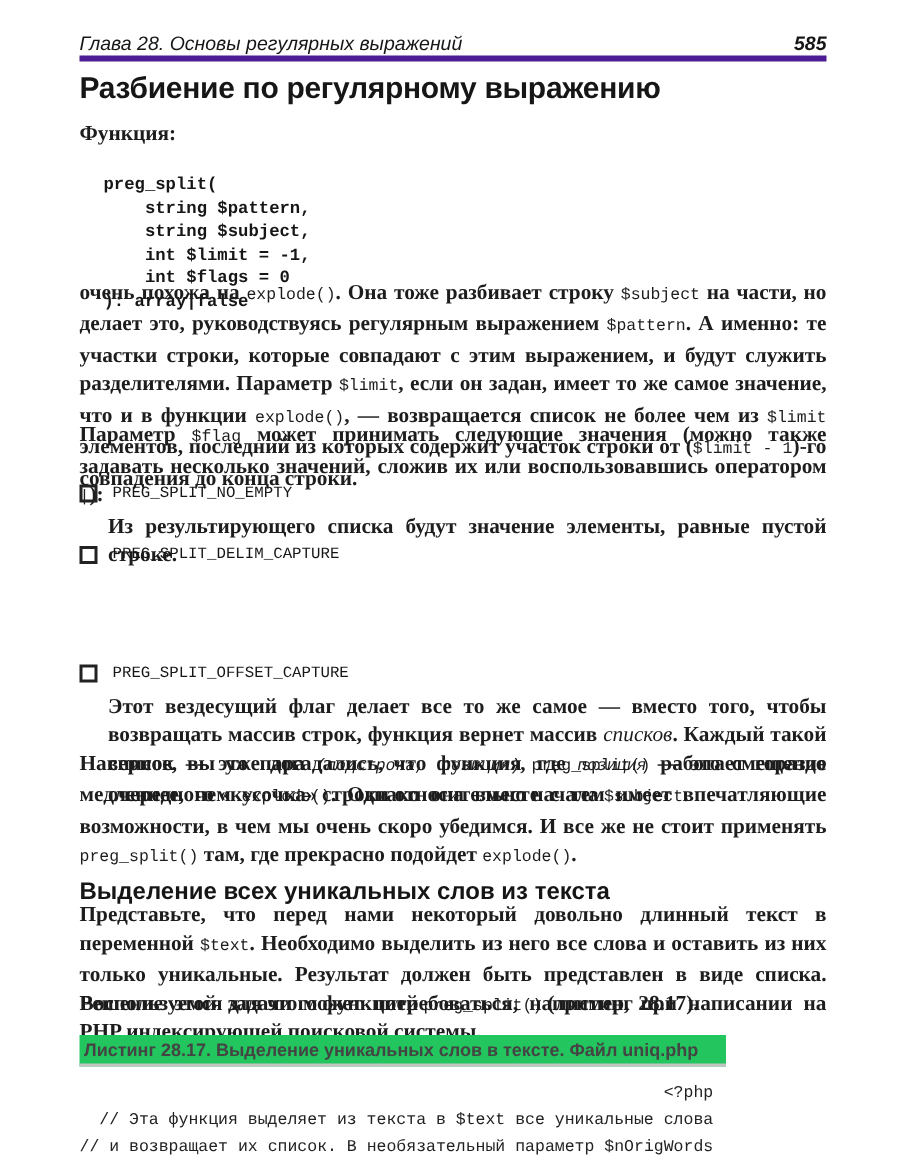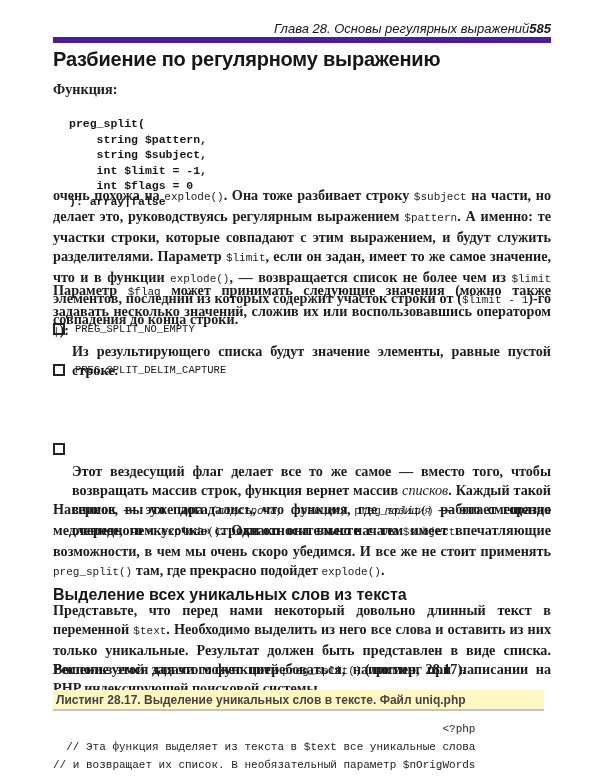--- a/index.html
+++ b/index.html
@@ -1,30 +1,30 @@
 <!DOCTYPE html>
 <html><head>
   <meta charset="utf-8">
   <style>
     html, body { margin: 0; padding: 0; background: #ffffff; }
     body { width: 600px; height: 784px; overflow: hidden; position: relative; font-family: "Liberation Serif", serif; color: #161616; }
     .page { position: absolute; left: 53px; top: 0; width: 498px; }
-    .running-head { position: absolute; top: 19px; left: 0; width: 498px; height: 18px; border-bottom: 6px solid #4c1d95; display: flex; justify-content: flex-end; align-items: flex-end; }
+    .running-head { position: absolute; top: 19px; left: 0; width: 498px; height: 18px; border-bottom: 4px solid #4c1d95; display: flex; justify-content: space-between; align-items: flex-end; }
     .running-head span { font-family: "Liberation Sans", sans-serif; font-style: italic; font-size: 13px; line-height: 16px; }
     .running-head .pno { font-style: italic; font-weight: bold; }
     h1 { position: absolute; top: 48px; left: 0; margin: 0; font-family: "Liberation Sans", sans-serif; font-weight: bold; font-size: 20px; letter-spacing: -0.2px; }
     h2 { margin: 0; font-family: "Liberation Sans", sans-serif; font-weight: bold; font-size: 16px; }
     .p { font-size: 14.2px; line-height: 19px; text-align: justify; margin: 0; font-weight: bold; color: #1d1d1d; }
     .mono { font-family: "Liberation Mono", monospace; font-weight: normal; font-size: 11px; }
     .code { font-family: "Liberation Mono", monospace; font-weight: bold; font-size: 11.5px; line-height: 15.5px; white-space: pre; margin: 16px; }
     .block { position: absolute; left: 0; width: 498px; }
     .item-head { display: flex; align-items: center; gap: 10px; font-family: "Liberation Mono", monospace; font-size: 10.5px; height: 18px; text-align: right; }
     .checkbox { width: 8px; height: 8px; border: 2px solid #222; display: inline-block; }
     .item-body { padding-left: 19px; }
-    .listing-head { position: absolute; top: 690px; left: 0; width: 491px; height: 21px; background: #fef9c3; border-bottom: 2px solid #c4c4c4; font-family: "Liberation Sans", sans-serif; font-weight: bold; font-size: 12px; color: #444; line-height: 21px; padding-left: 3px; box-sizing: border-box; }
+    .listing-head { position: absolute; top: 690px; left: 0; width: 431px; height: 21px; background: #22c55e; border-bottom: 2px solid #c4c4c4; font-family: "Liberation Sans", sans-serif; font-weight: bold; font-size: 12px; color: #444; line-height: 21px; padding-left: 3px; box-sizing: border-box; }
     .listing-code { position: absolute; top: 720px; left: 0; font-family: "Liberation Mono", monospace; font-size: 11px; line-height: 18px; white-space: pre; color: #222; text-align: right; }
     i.it { font-style: italic; font-weight: normal; }
   </style>
 </head>
 <body>
 
 <div class="page">
 
   <div class="running-head">
     <span>Глава 28. Основы регулярных выражений</span>
@@ -67,20 +67,21 @@
   <div class="block" style="top:361px;">
     <div class="item-head">
       <span class="checkbox"></span>
       <span>PREG_SPLIT_DELIM_CAPTURE</span>
     </div>
   </div>
 
   <div class="block" style="top:440px;">
     <div class="item-head">
       <span class="checkbox"></span>
+      <span>PREG_SPLIT_OFFSET_CAPTURE</span>
     </div>
     <div class="item-body" style="margin-top:4px;">
       <p class="p"><span>Этот вездесущий флаг делает все то же самое — вместо того, чтобы возвращать массив строк, функция вернет массив </span><i class="it">списков</i><span>. Каждый такой список — это пара </span><i class="it mono">(подстрока, позиция)</i><span>, где </span><i class="it mono">позиция</i><span> — это смещение очередного «кусочка» строки относительно начала </span><span class="mono">$subject</span><span>.</span></p>
     </div>
   </div>
 
   <div class="block" style="top:500px;">
     <p class="p"><span>Наверное, вы уже догадались, что функция </span><span class="mono">preg_split()</span><span> работает гораздо медленнее, чем </span><span class="mono">explode()</span><span>. Однако она вместе с тем имеет впечатляющие возможности, в чем мы очень скоро убедимся. И все же не стоит применять </span><span class="mono">preg_split()</span><span> там, где прекрасно подойдет </span><span class="mono">explode()</span><span>.</span></p>
   </div>
 

